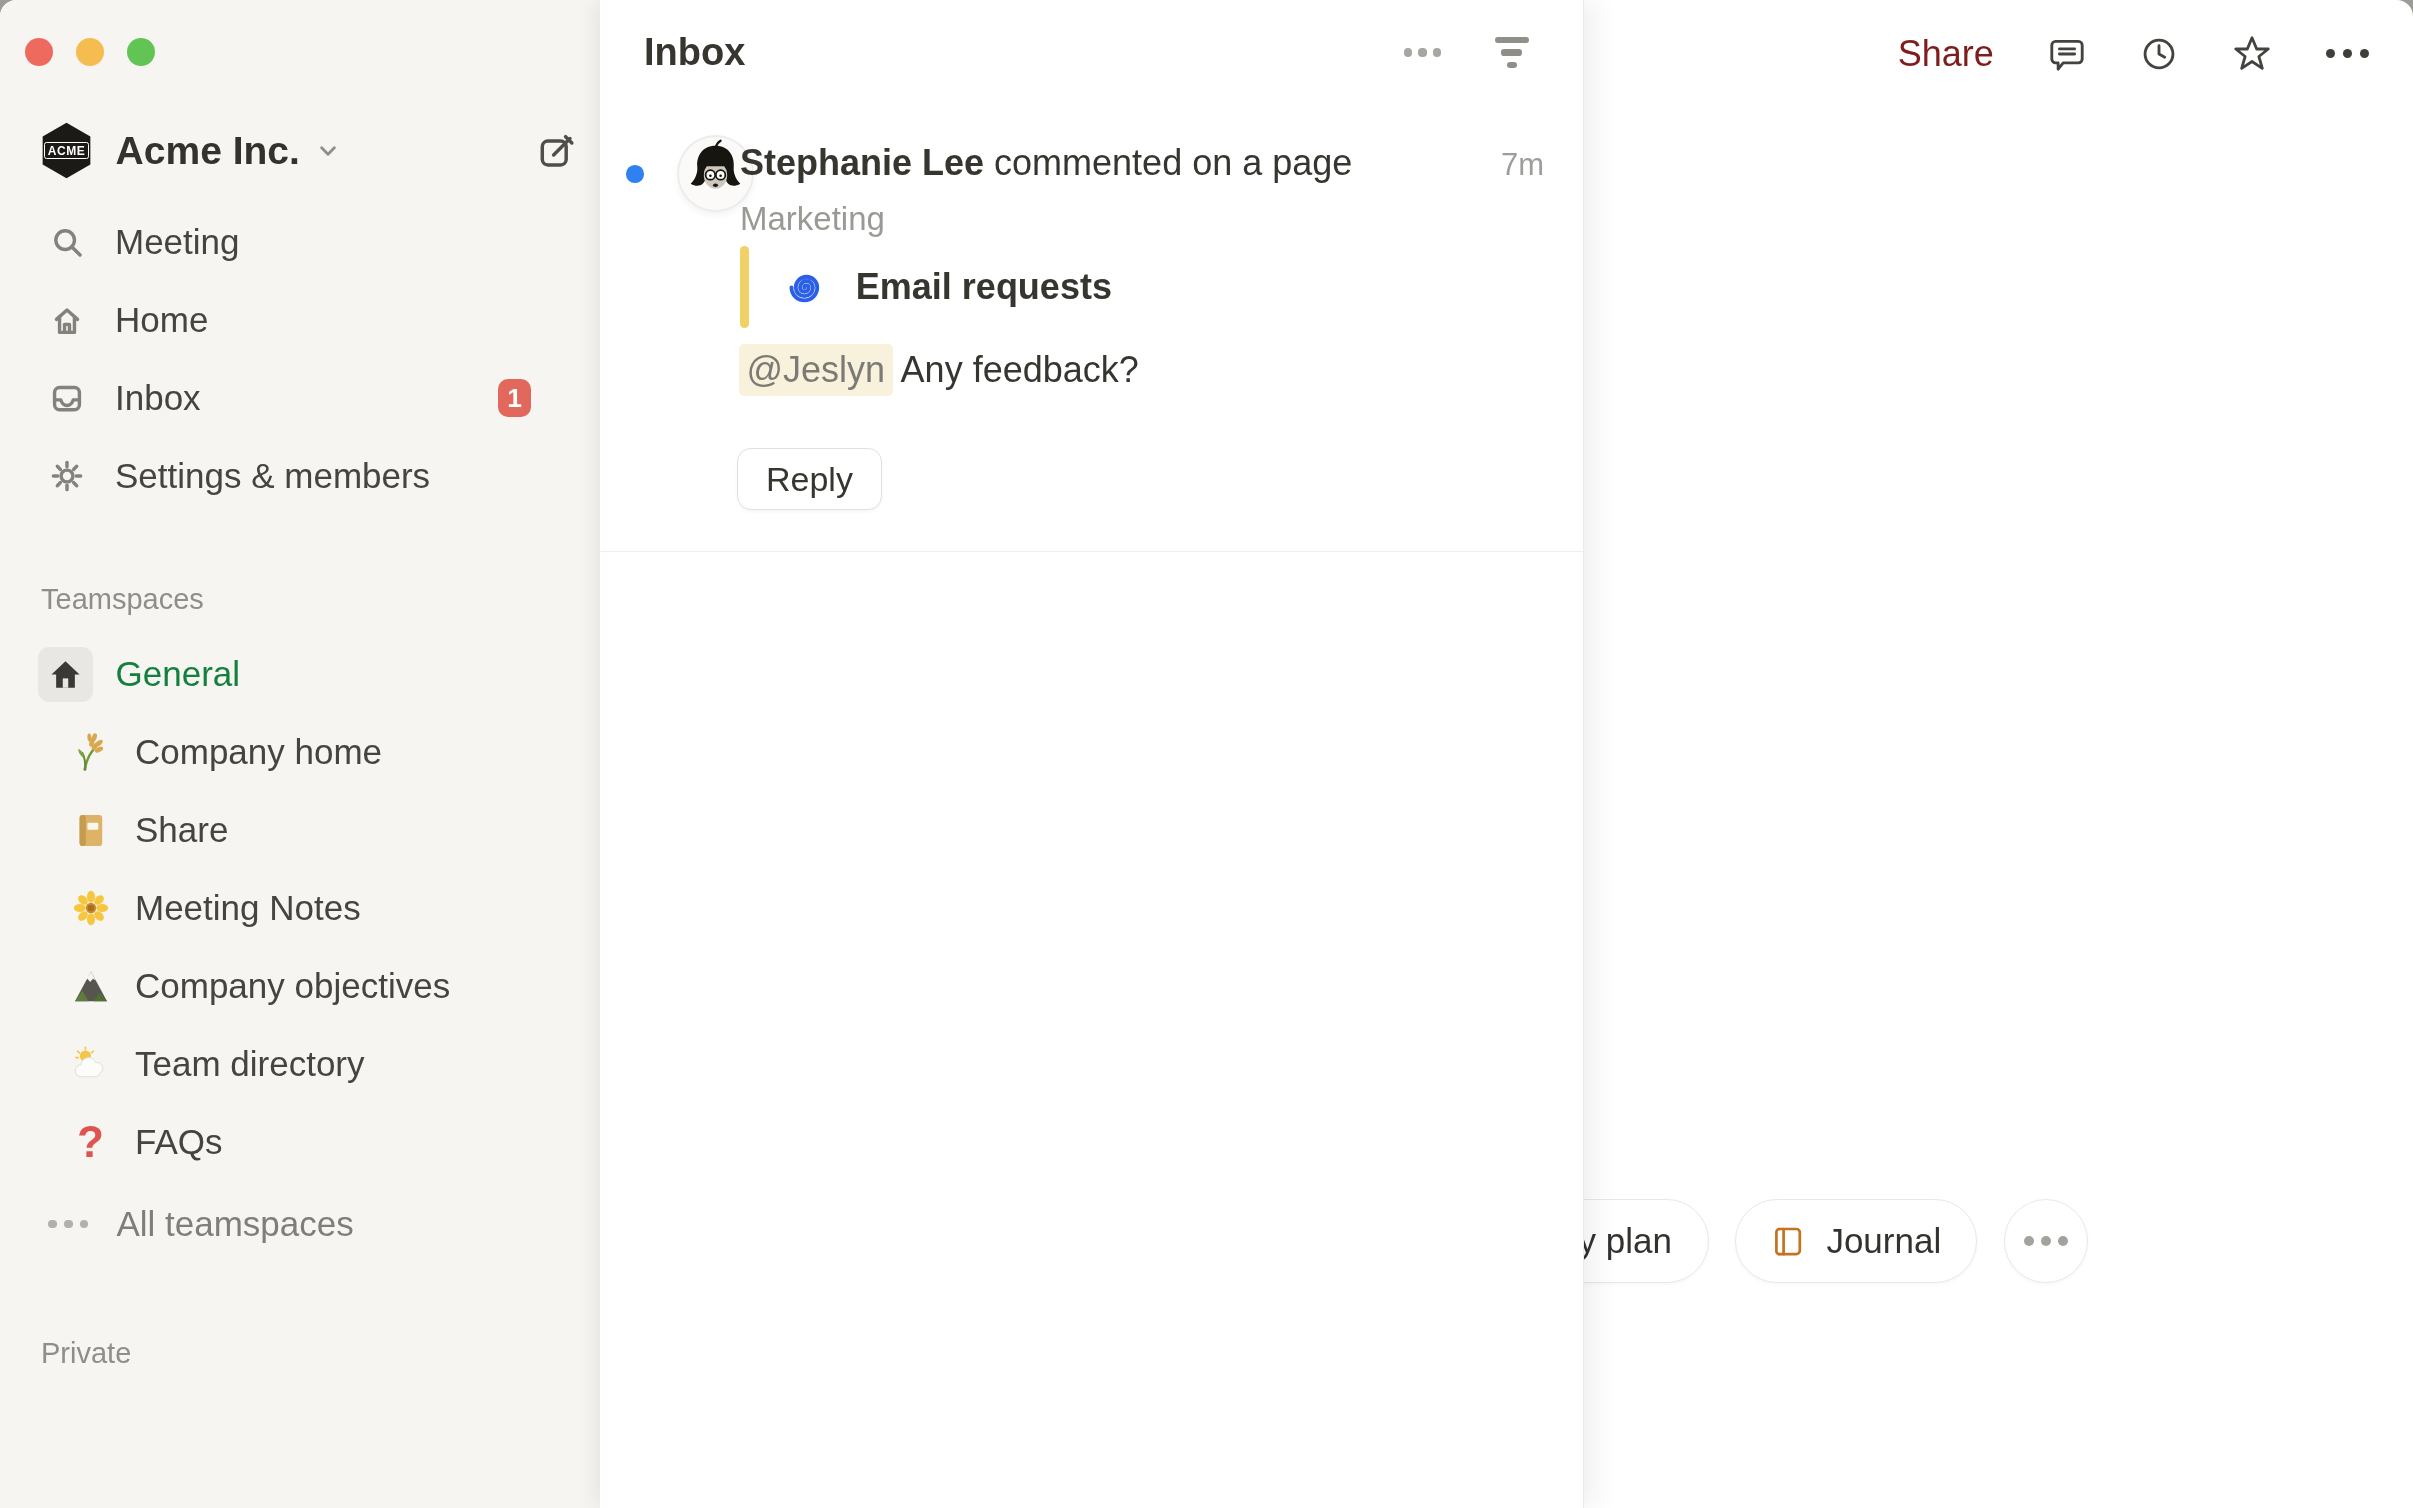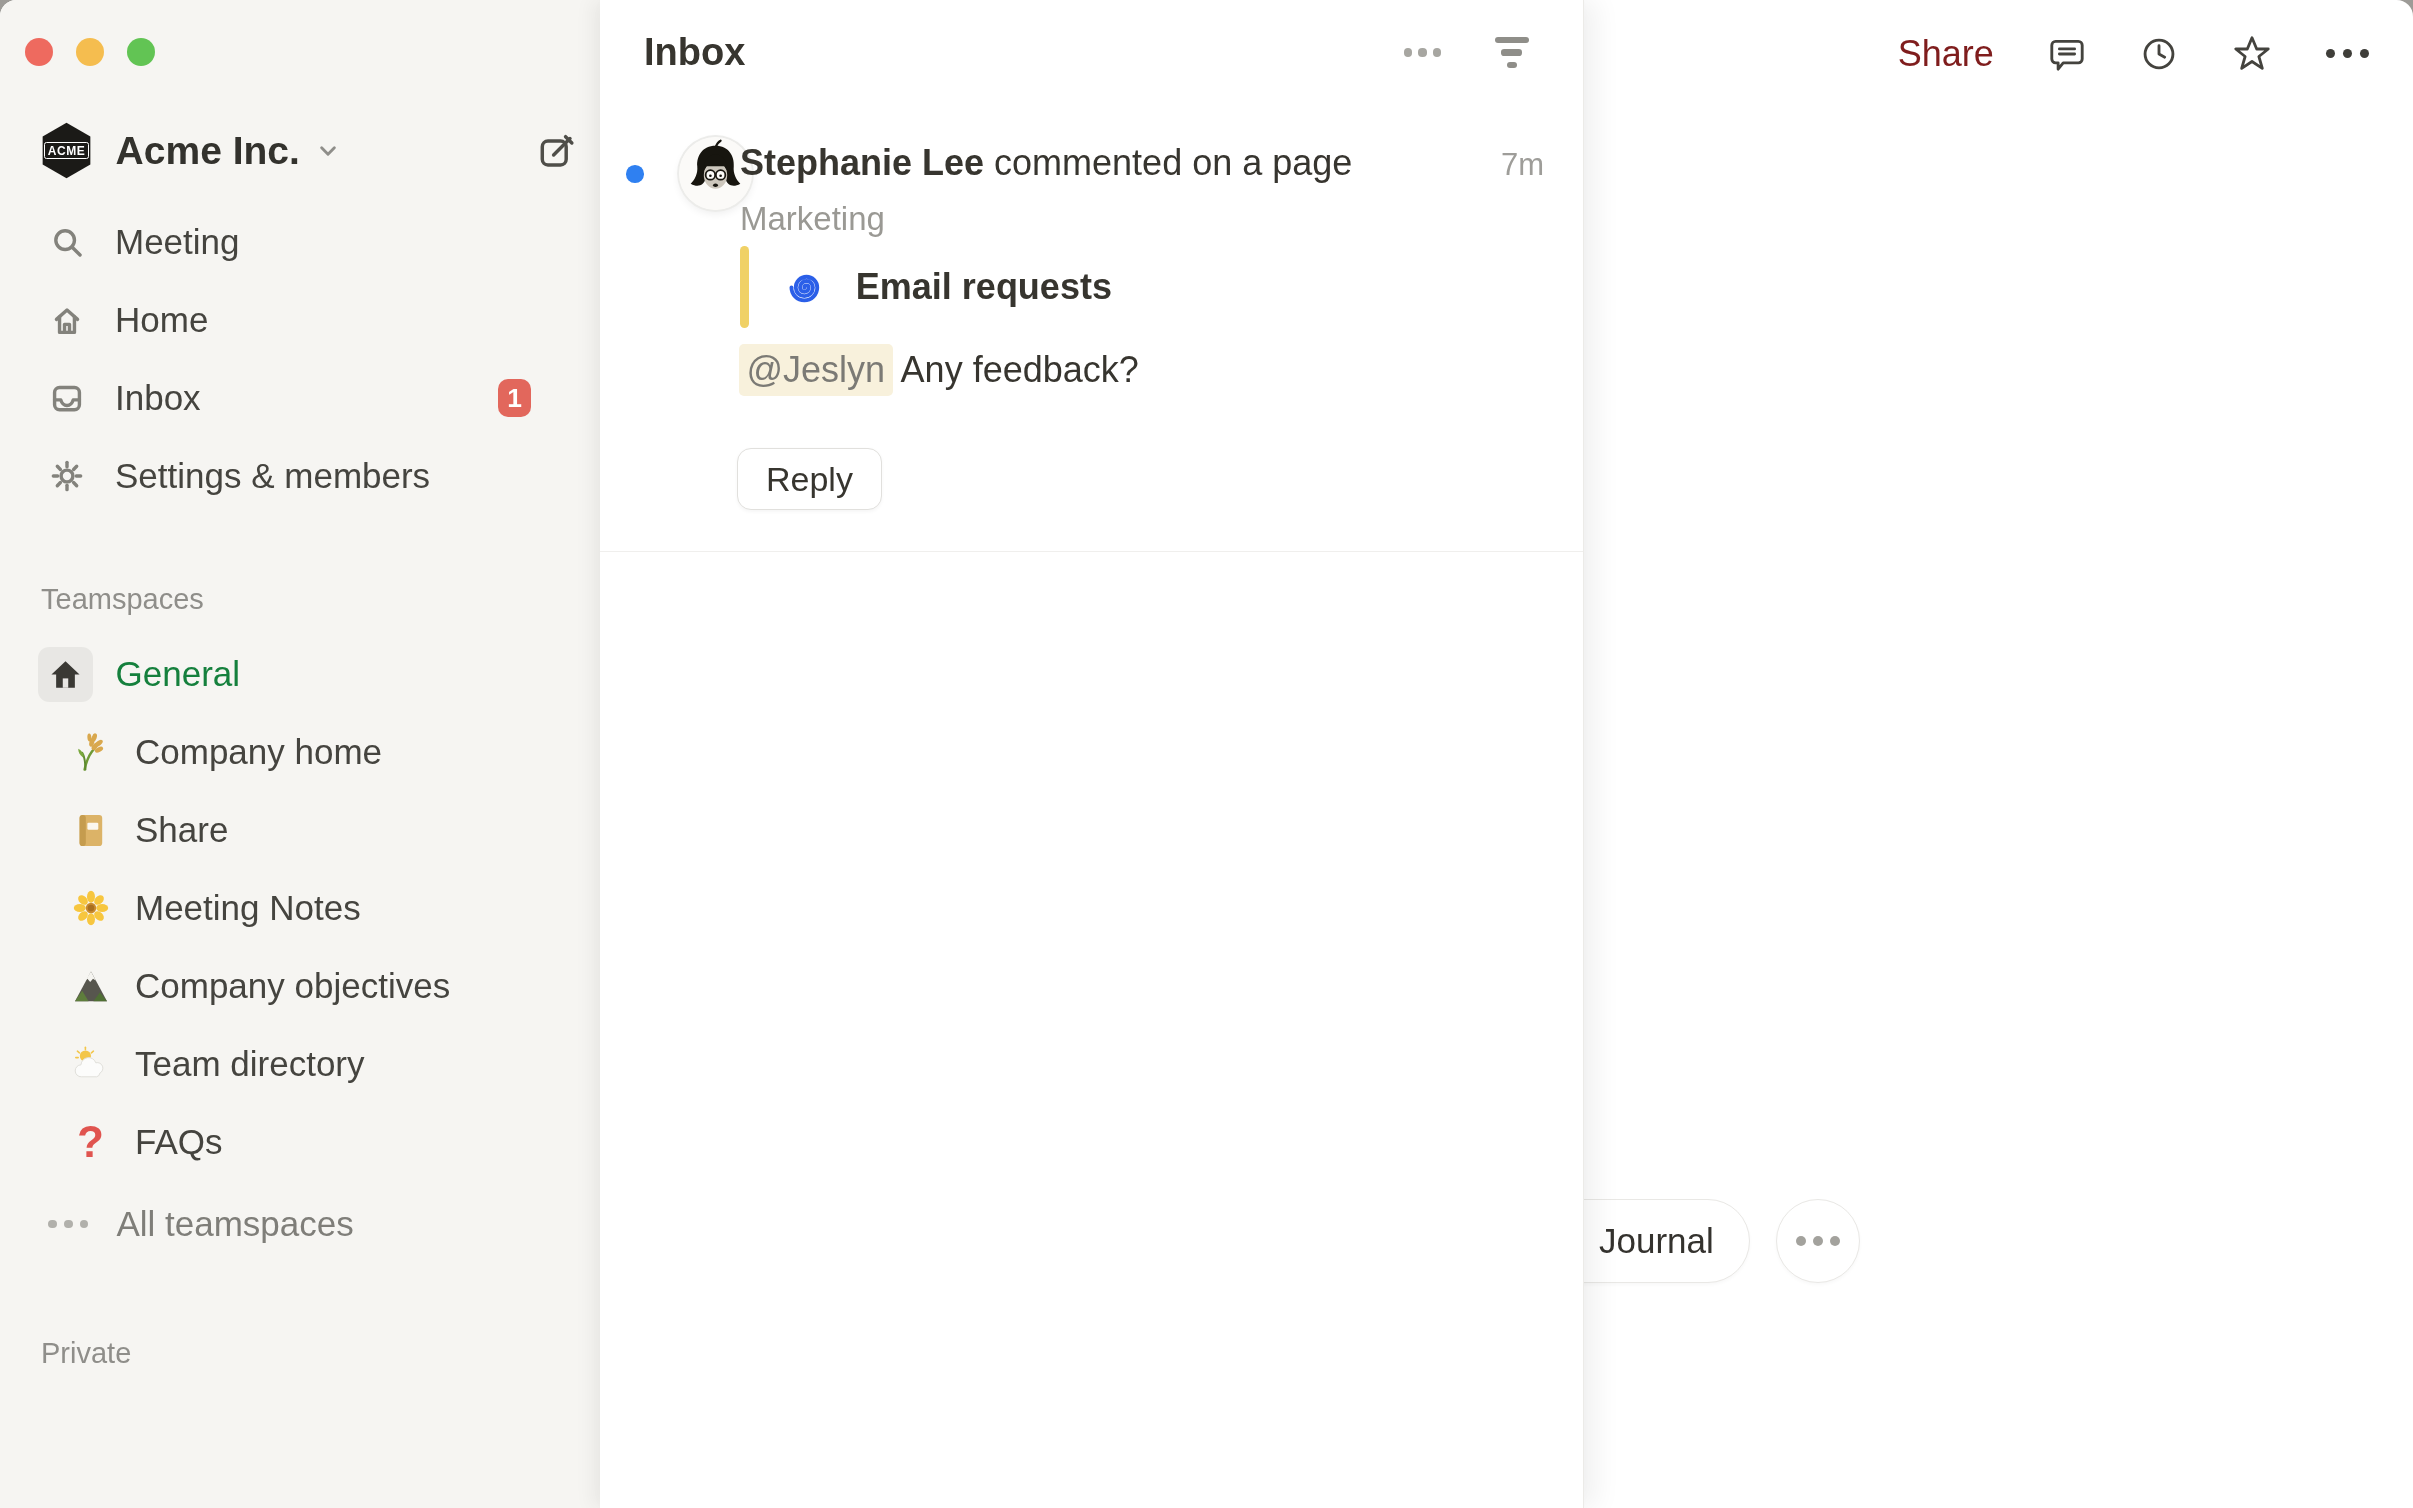--- a/index.html
+++ b/index.html
@@ -335,20 +335,23 @@
         </svg>
     </span>
     <span class="tdots">
         <i></i>
         <i></i>
         <i></i>
       </span>
   </div>
 
   <div id="pills">
+    <div class="pill partial">
+      <span>y plan</span>
+    </div>
     <div class="pill journal">
       <span>
         <svg width="36" height="36" viewBox="0 0 60 60" fill="none" stroke="#c5731f" stroke-width="4.5" stroke-linecap="round" stroke-linejoin="round">
             <path d="M14 10 h28 a6 6 0 0 1 6 6 v30 a6 6 0 0 1 -6 6 h-28"></path>
             <path d="M14 10 a5 5 0 0 0 -5 5 v32 a5 5 0 0 0 5 5"></path>
             <path d="M21 10 v42"></path>
           </svg>
       </span>
       <span>Journal</span>
     </div>

